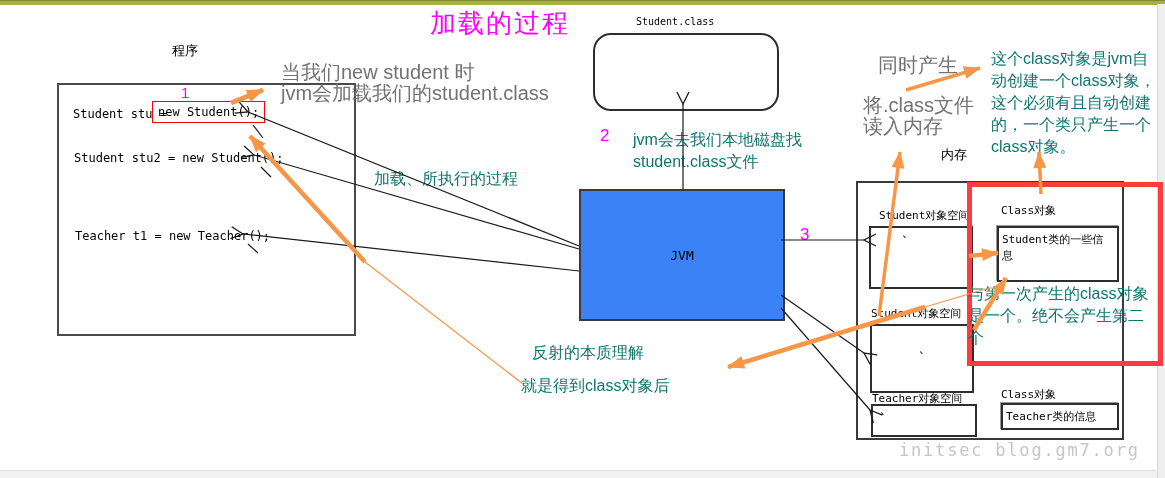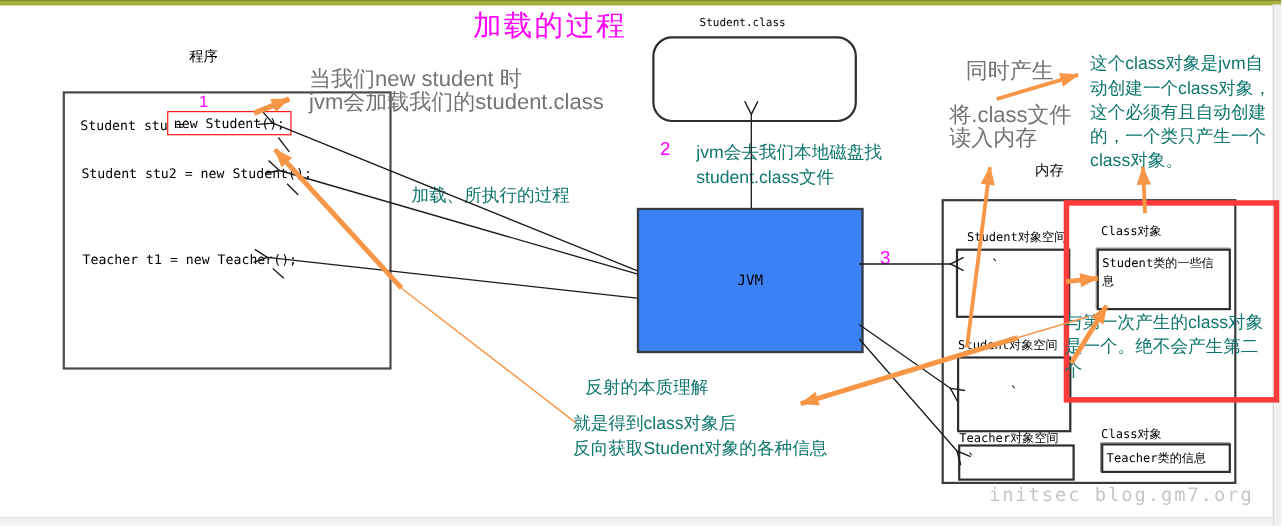--- a/index.html
+++ b/index.html
@@ -114,21 +114,20 @@
   <div class="abs note16" style="left:991px;top:48px;line-height:22px;">
     <div>这个class对象是jvm自</div>
     <div>动创建一个class对象，</div>
     <div>这个必须有且自动创建</div>
     <div>的，一个类只产生一个</div>
     <div>class对象。</div>
   </div>
 
   <div class="abs note16" style="left:532px;top:342px;">反射的本质理解</div>
   <div class="abs note16" style="left:521px;top:375px;">就是得到class对象后</div>
-  <div class="abs note16" style="left:521px;top:398px;">反向获取Student对象的各种信息</div>
 
   <div class="abs watermark" style="left:899px;top:440px;">initsec blog.gm7.org</div>
 
   <svg class="layer" width="1165" height="478" viewBox="0 0 1165 478">
     <defs>
       <marker id="mOpen" markerUnits="userSpaceOnUse" markerWidth="20" markerHeight="20" refX="2" refY="10" orient="auto">
         <path d="M14,4 L2,10 L14,16" fill="none" stroke="#1a1a1a" stroke-width="1.3"></path>
       </marker>
       <marker id="mTri" markerUnits="userSpaceOnUse" markerWidth="24" markerHeight="20" refX="19" refY="10" orient="auto">
         <path d="M20,10 L3,3.5 L3,16.5 Z" fill="#f79646"></path>

